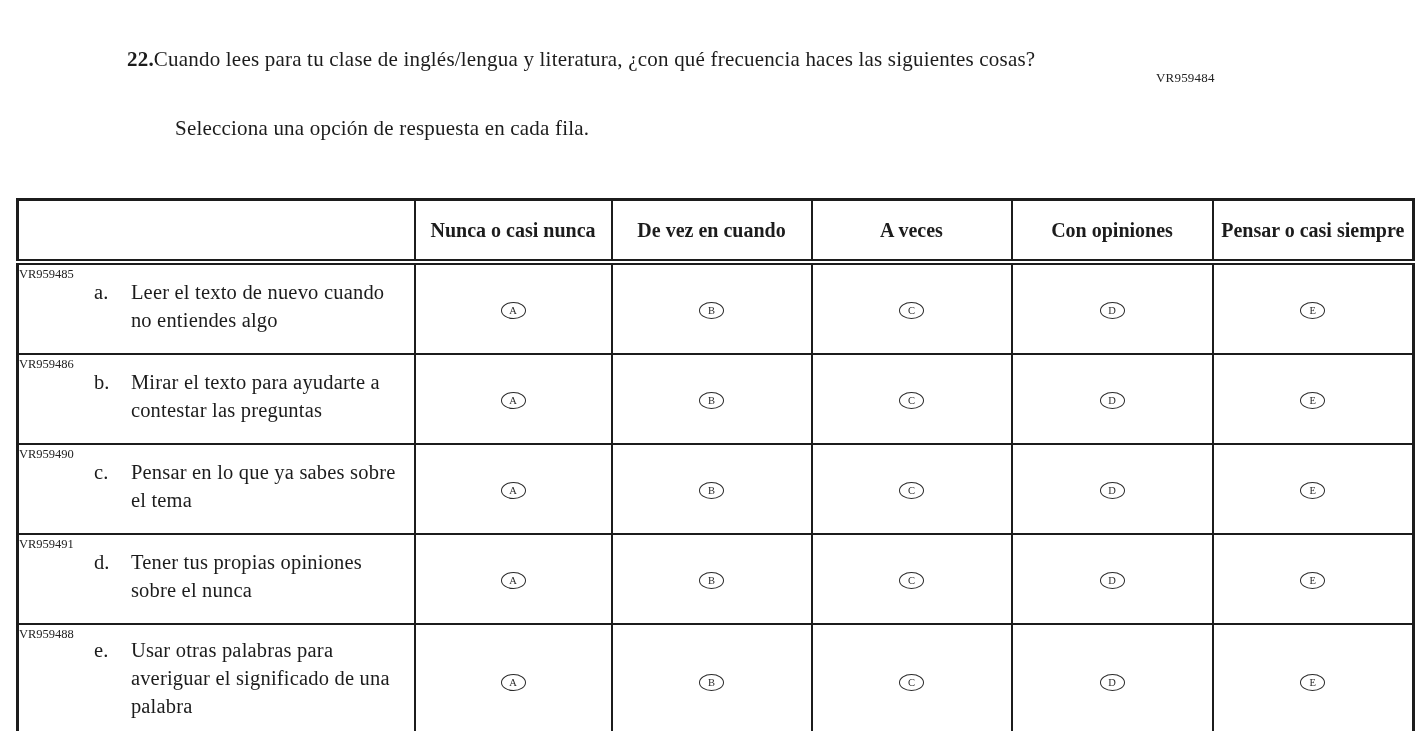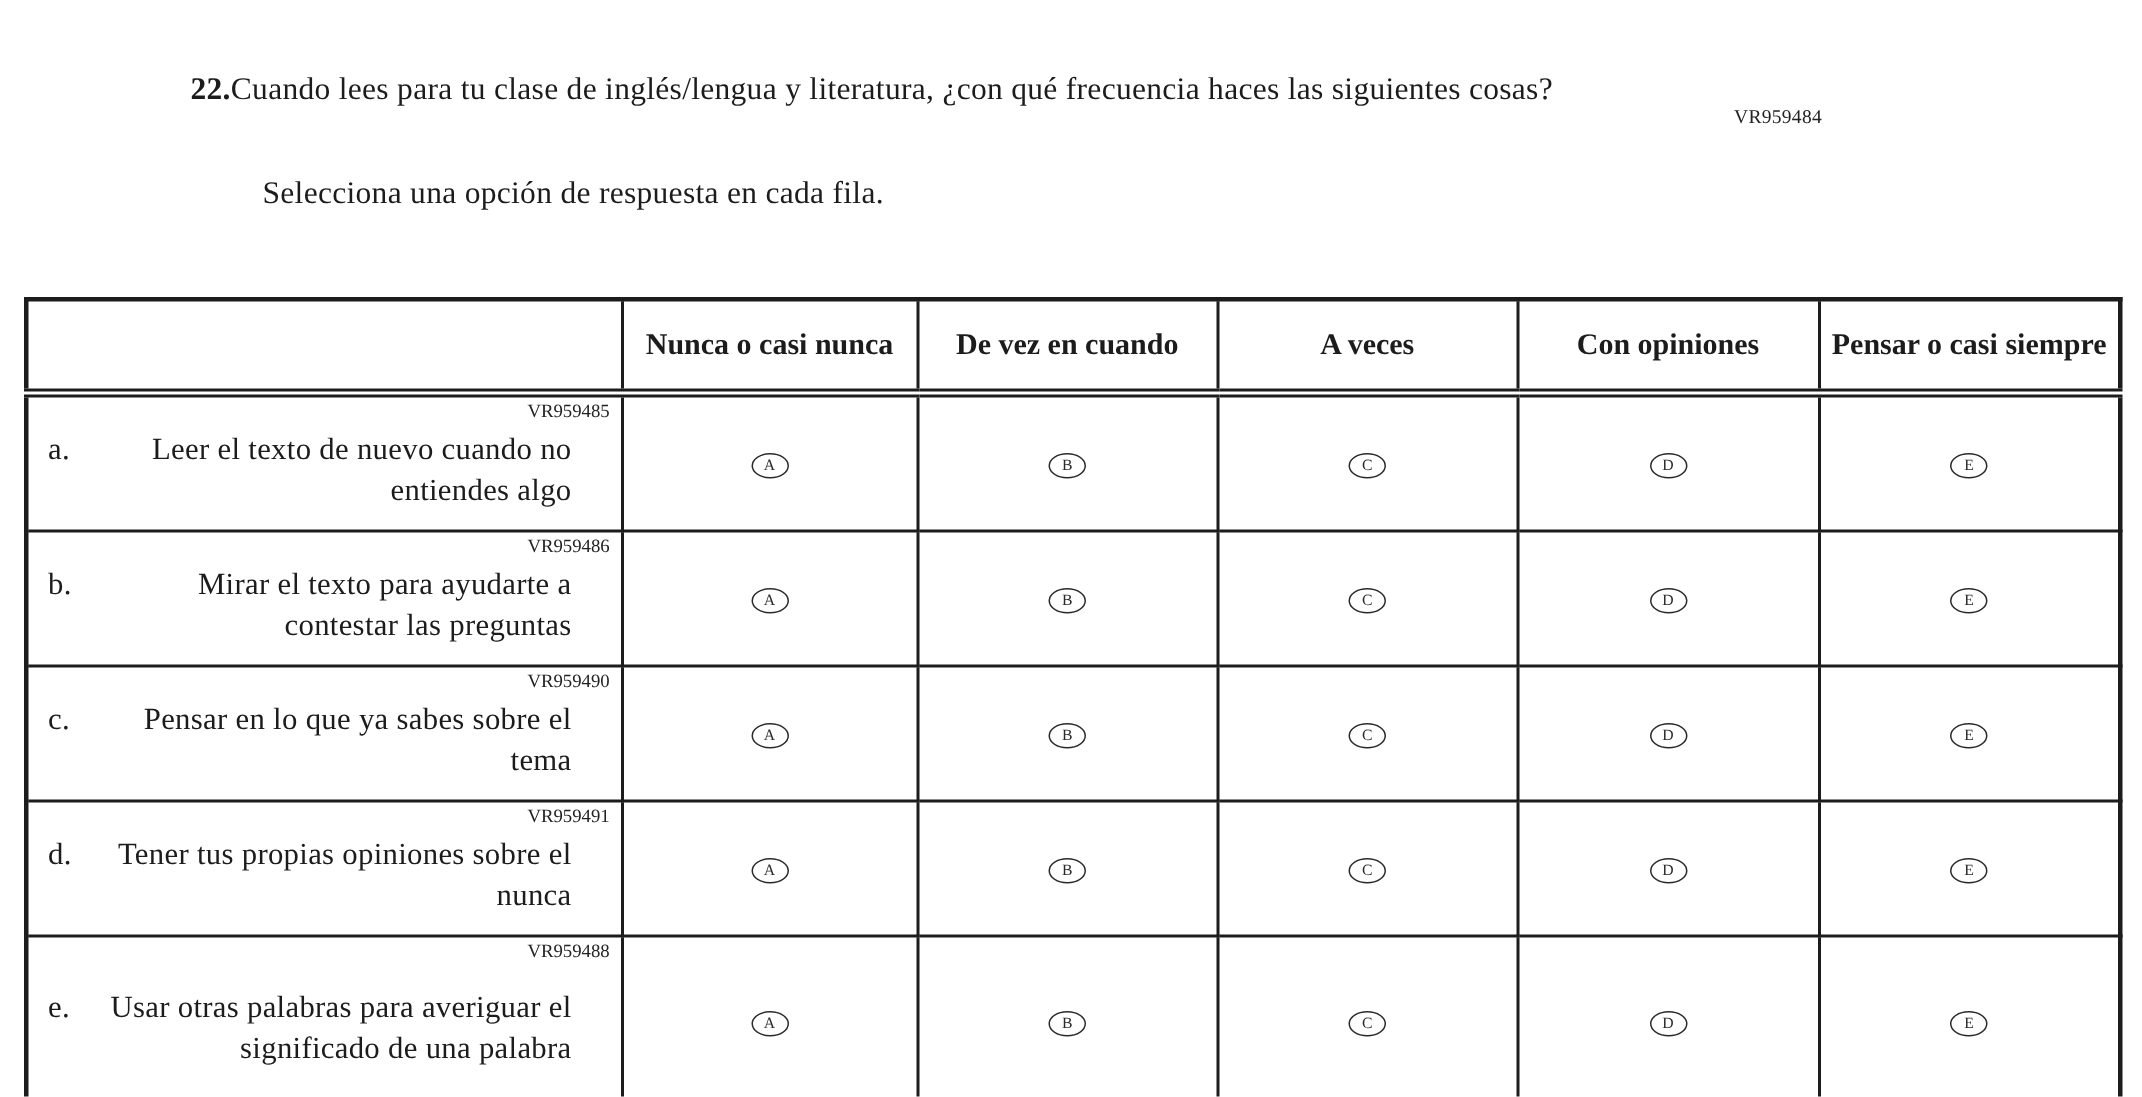--- a/index.html
+++ b/index.html
@@ -39,36 +39,36 @@
   .matrix thead th{
     height:58px;vertical-align:middle;text-align:center;
     font-size:20px;font-weight:bold;line-height:1.12;
     border-bottom:6px double #1c1c1c;
     padding:0 6px;
   }
   .row-std td{height:88px;}
   .row-tall td{height:112px;}
   td.desc{vertical-align:top;position:relative;}
   .cellwrap{
-    display:flex;flex-direction:column;height:100%;
+    display:flex;flex-direction:row;height:100%;
     box-sizing:border-box;padding-top:2px;
   }
   .vr-row{
     text-align:right;padding:1px 7px 0 0;
     font-size:12.5px;line-height:1.1;color:#222;flex:0 0 auto;
   }
   .item{
     flex:1 1 auto;display:flex;align-items:center;
     padding:0 8px 6px 13px;
     font-size:20.5px;line-height:1.35;letter-spacing:0.2px;
   }
   .ltr{width:37px;flex:0 0 auto;align-self:flex-start;}
   .item .ltr{align-self:flex-start;}
   .itemflex{display:flex;}
-  .txt{max-width:312px;text-align:right;}
+  .txt{max-width:312px;}
   td.opt{text-align:center;vertical-align:middle;}
   .bubble{
     display:inline-block;width:23px;height:15px;
     border:1.6px solid #2a2a2a;border-radius:50%;
     font-size:10.5px;line-height:15px;text-align:center;
     color:#2a2a2a;letter-spacing:0;
     font-family:"Liberation Serif","DejaVu Serif",serif;
   }
 </style>
 </head>

